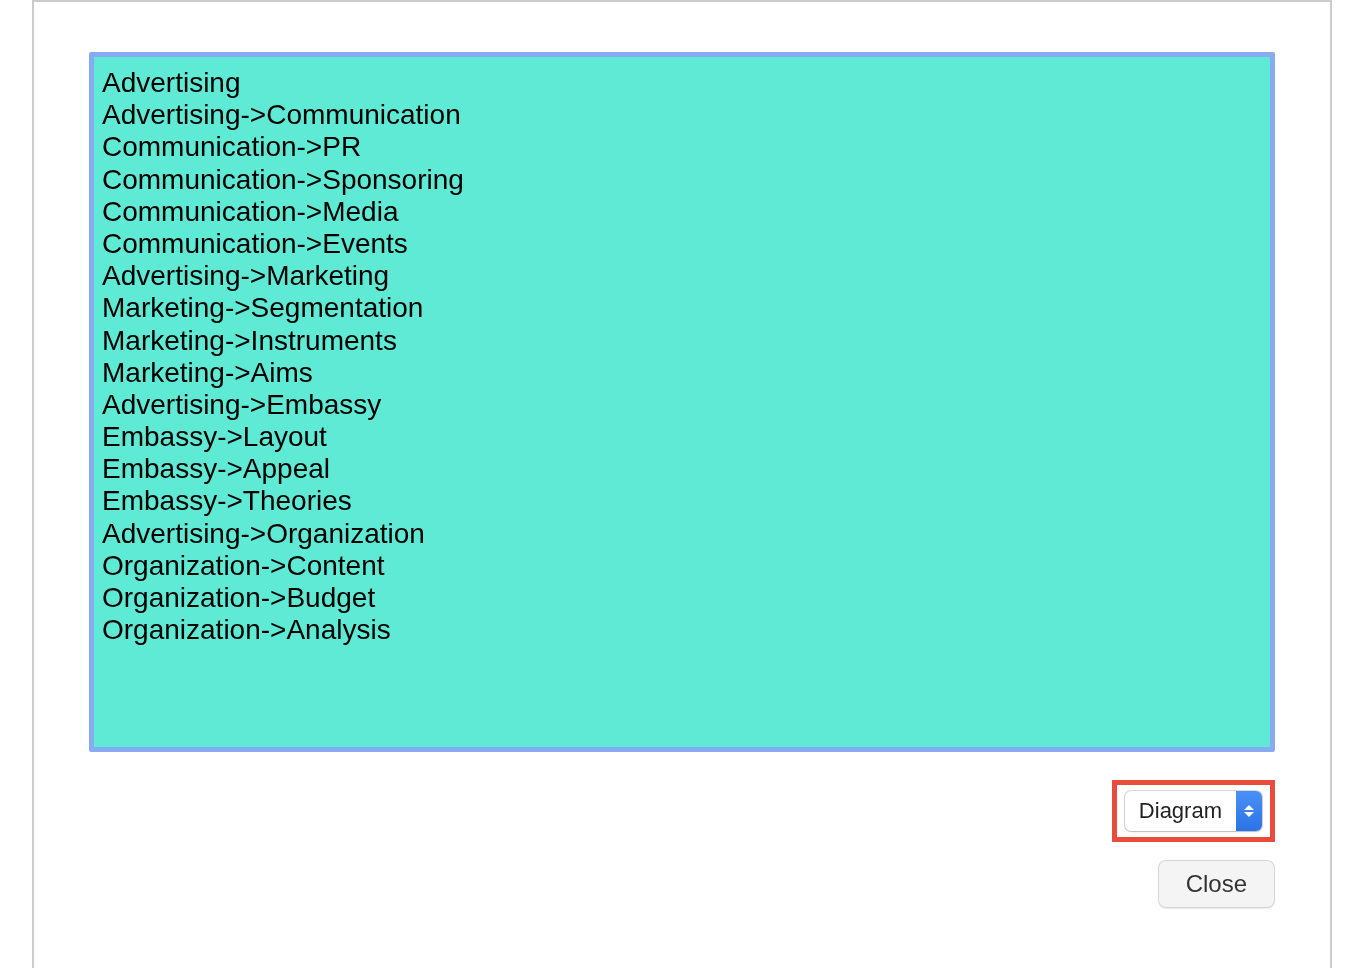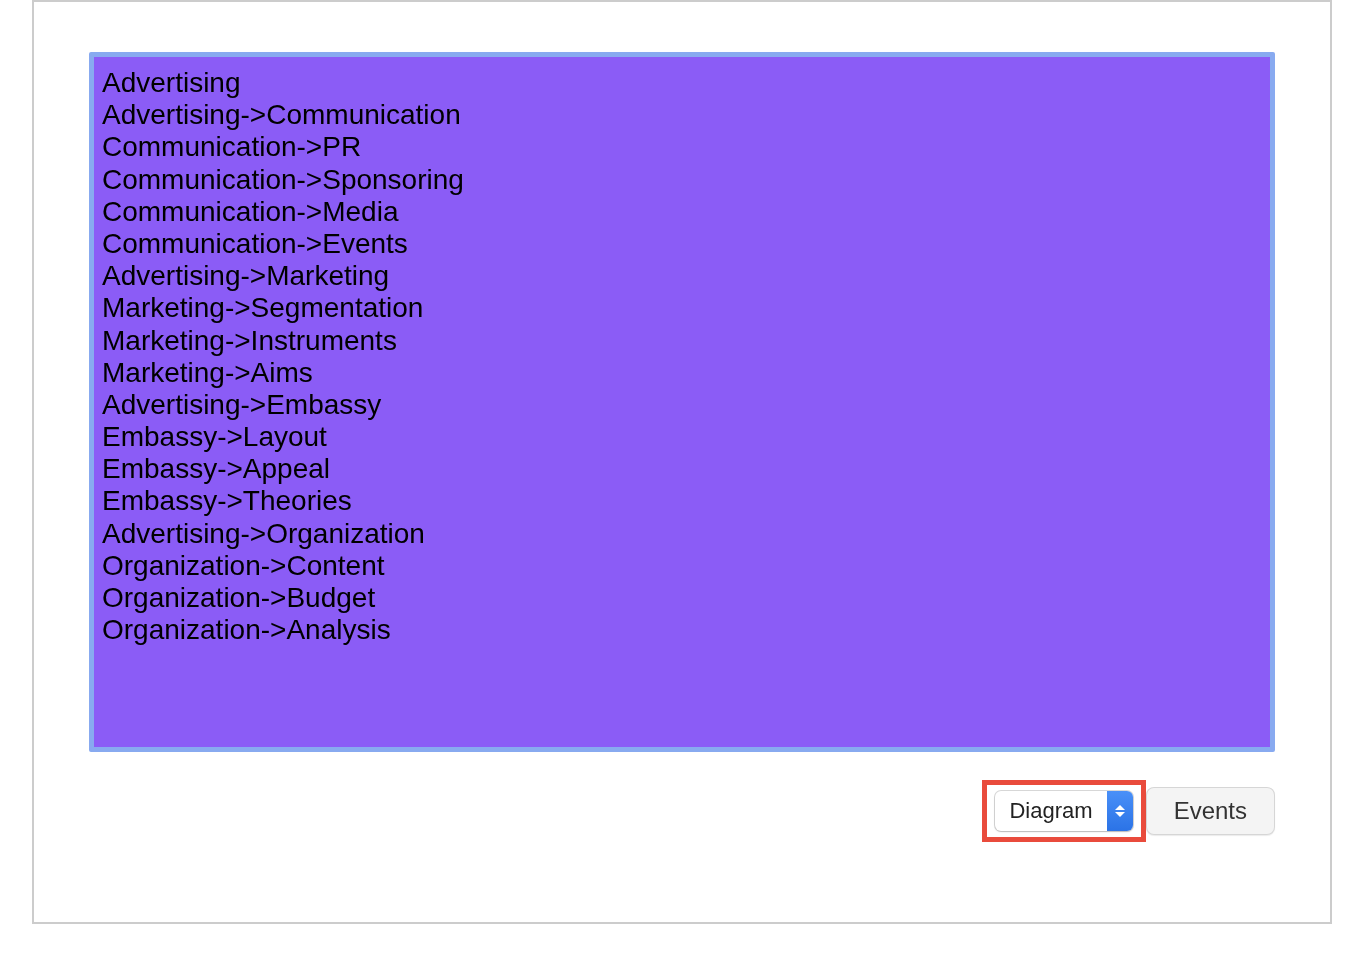--- a/index.html
+++ b/index.html
@@ -27,29 +27,31 @@
       height: 700px;
       border: 5px solid #88aaf0;
       border-radius: 2px;
       padding: 10px 8px;
       font-family: -apple-system, BlinkMacSystemFont, "Segoe UI", Helvetica, Arial, sans-serif;
       font-size: 28px;
       line-height: 1.15;
       color: #000;
       resize: none;
       outline: none;
-      background: #8b5cf6;
+      background: #5eead4;
       white-space: pre;
       overflow: auto;
     }
     .controls-row {
       display: flex;
       justify-content: flex-end;
-      align-items: center;
+      align-items: flex-end;
+      gap: 18px;
       margin-top: 24px;
+      flex-direction: column;
     }
     .select-highlight {
       border: 5px solid #e94b3c;
       padding: 6px 8px;
       display: inline-flex;
       align-items: center;
     }
     .mac-select {
       display: inline-flex;
       align-items: stretch;
@@ -138,15 +140,15 @@
   <div class="controls-row">
     <div class="select-highlight">
       <div class="mac-select">
         <span class="label">Diagram</span>
         <span class="chevrons">
           <span class="chev up"></span>
           <span class="chev down"></span>
         </span>
       </div>
     </div>
-    <button class="btn btn-close">Events</button>
+    <button class="btn btn-close">Close</button>
   </div>
 </div>
 
 </body></html>

